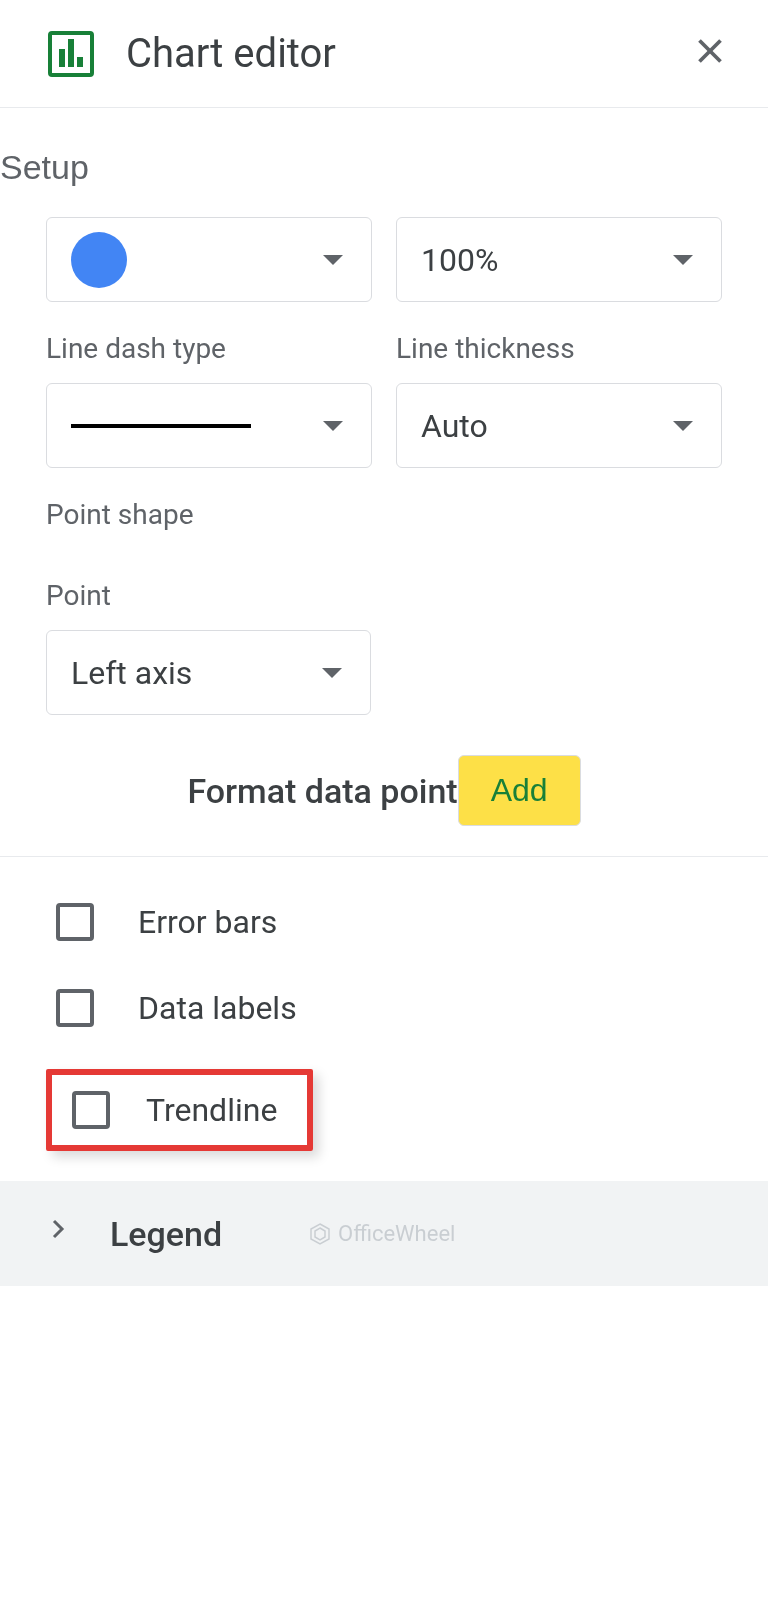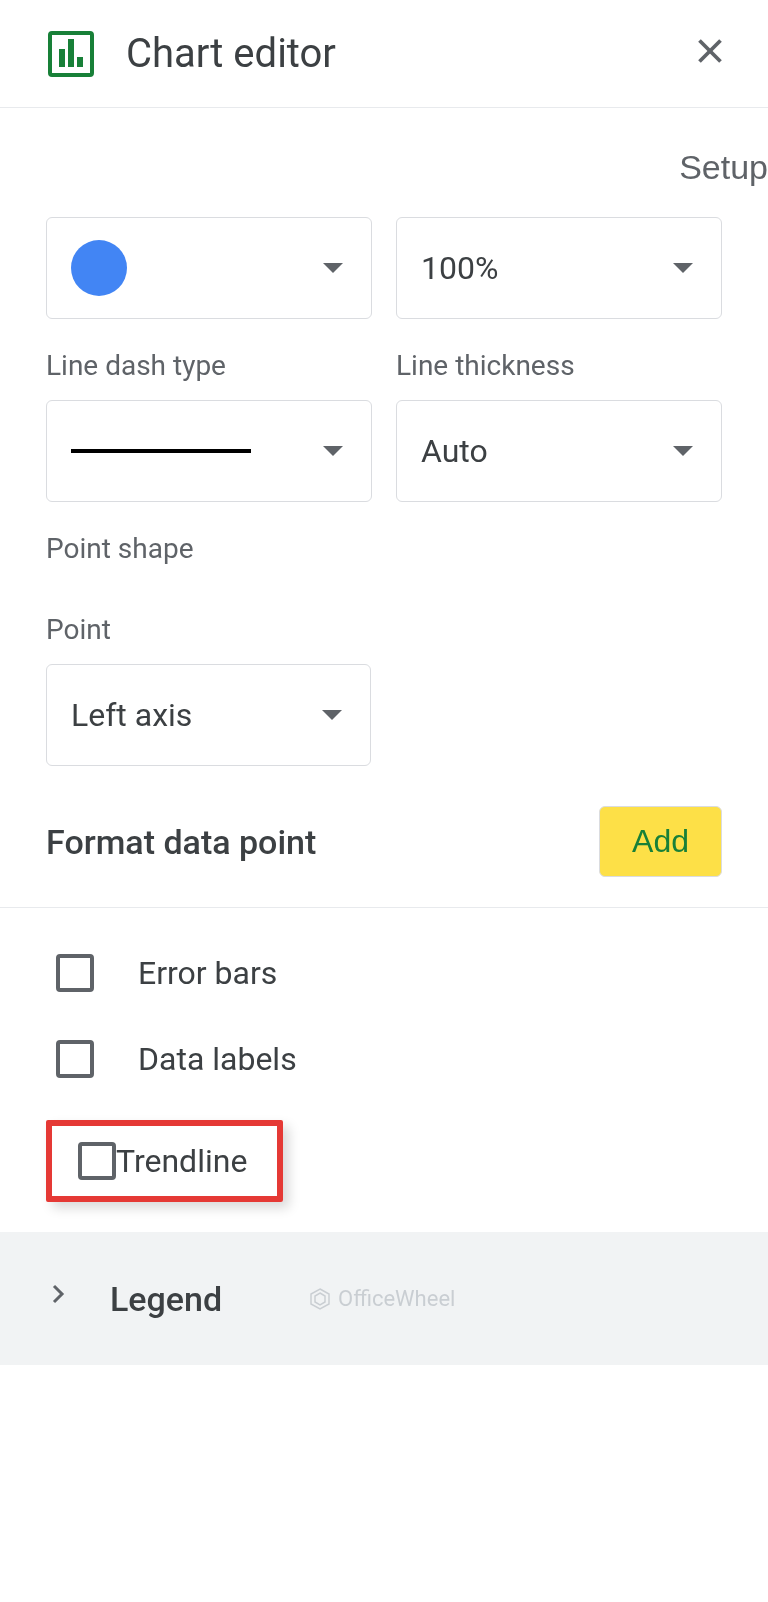--- a/index.html
+++ b/index.html
@@ -44,21 +44,21 @@
       border: none;
       cursor: pointer;
       line-height: 1;
     }
     .tabs {
       display: flex;
       padding: 20px 0 0;
     }
     .tab {
       flex: 1;
-      text-align: right;
+      text-align: left;
       font-size: 34px;
       padding: 20px 0;
       color: #5f6368;
       cursor: pointer;
       background: none;
       border: none;
     }
     .tab.active {
       color: #188038;
       border-bottom: 6px solid #188038;
@@ -76,21 +76,21 @@
       flex: 1;
     }
     .field-label {
       font-size: 28px;
       color: #5f6368;
       margin-bottom: 18px;
       display: block;
     }
     .select {
       width: 100%;
-      height: 102px;
+      height: 85px;
       border: 1px solid #dadce0;
       border-radius: 6px;
       display: flex;
       align-items: center;
       padding: 0 24px;
       cursor: pointer;
       position: relative;
       font-size: 32px;
       color: #3c4043;
     }
@@ -117,21 +117,21 @@
     .point-circle {
       width: 30px;
       height: 30px;
       border-radius: 50%;
       background: #000;
       margin-right: 18px;
     }
     .format-row {
       display: flex;
       align-items: center;
-      justify-content: space-between;
+      justify-content: center;
       margin-top: 40px;
       margin-bottom: 30px;
     }
     .format-label {
       font-size: 34px;
       color: #3c4043;
       font-weight: 500;
     }
     .add-btn {
       border: 1px solid #dadce0;
@@ -163,30 +163,31 @@
       flex-shrink: 0;
     }
     .checkbox-label {
       font-size: 32px;
       color: #3c4043;
     }
     .highlight-box {
       border: 6px solid #e53935;
       border-radius: 2px;
       display: inline-flex;
-      padding: 16px 30px 16px 26px;
-      align-items: center;
+      padding: 16px 30px 16px 20px;
+      align-items: center;
+      gap: 36px;
       margin-bottom: 10px;
       box-shadow: 6px 6px 12px rgba(0,0,0,0.15);
     }
     .legend-section {
       background: #f1f3f4;
       display: flex;
       align-items: center;
-      padding: 44px 46px;
+      padding: 30px 46px;
       gap: 40px;
       margin: 20px -46px 0;
       position: relative;
     }
     .chevron {
       font-size: 36px;
       color: #5f6368;
       transform: rotate(0deg);
     }
     .legend-label {

